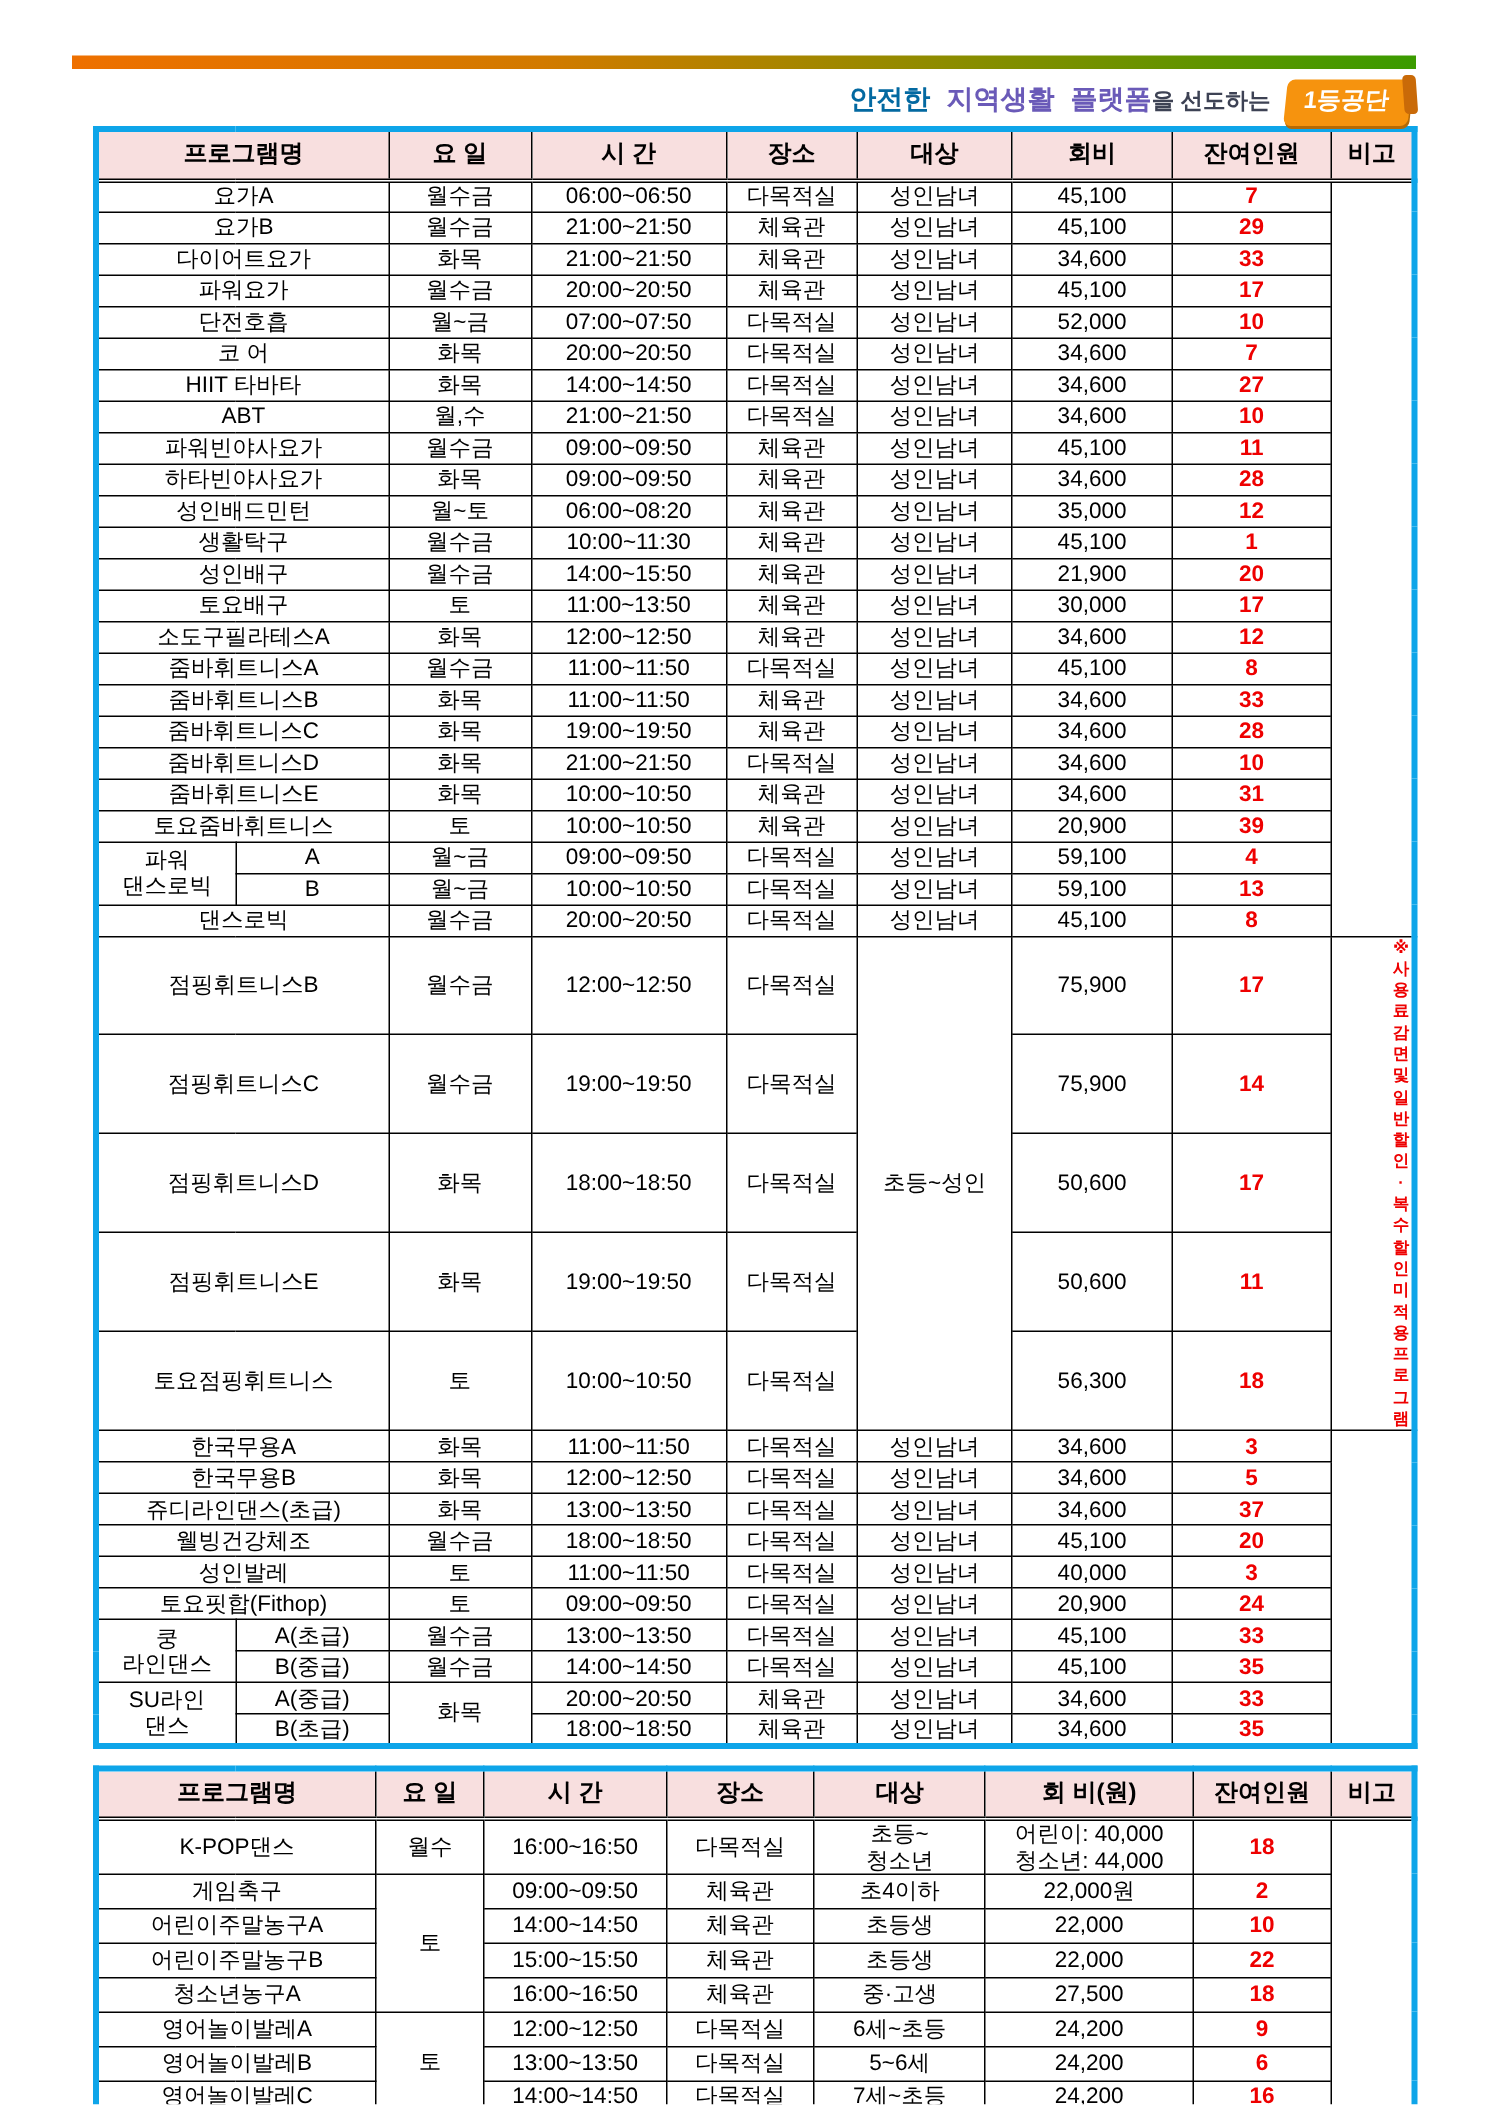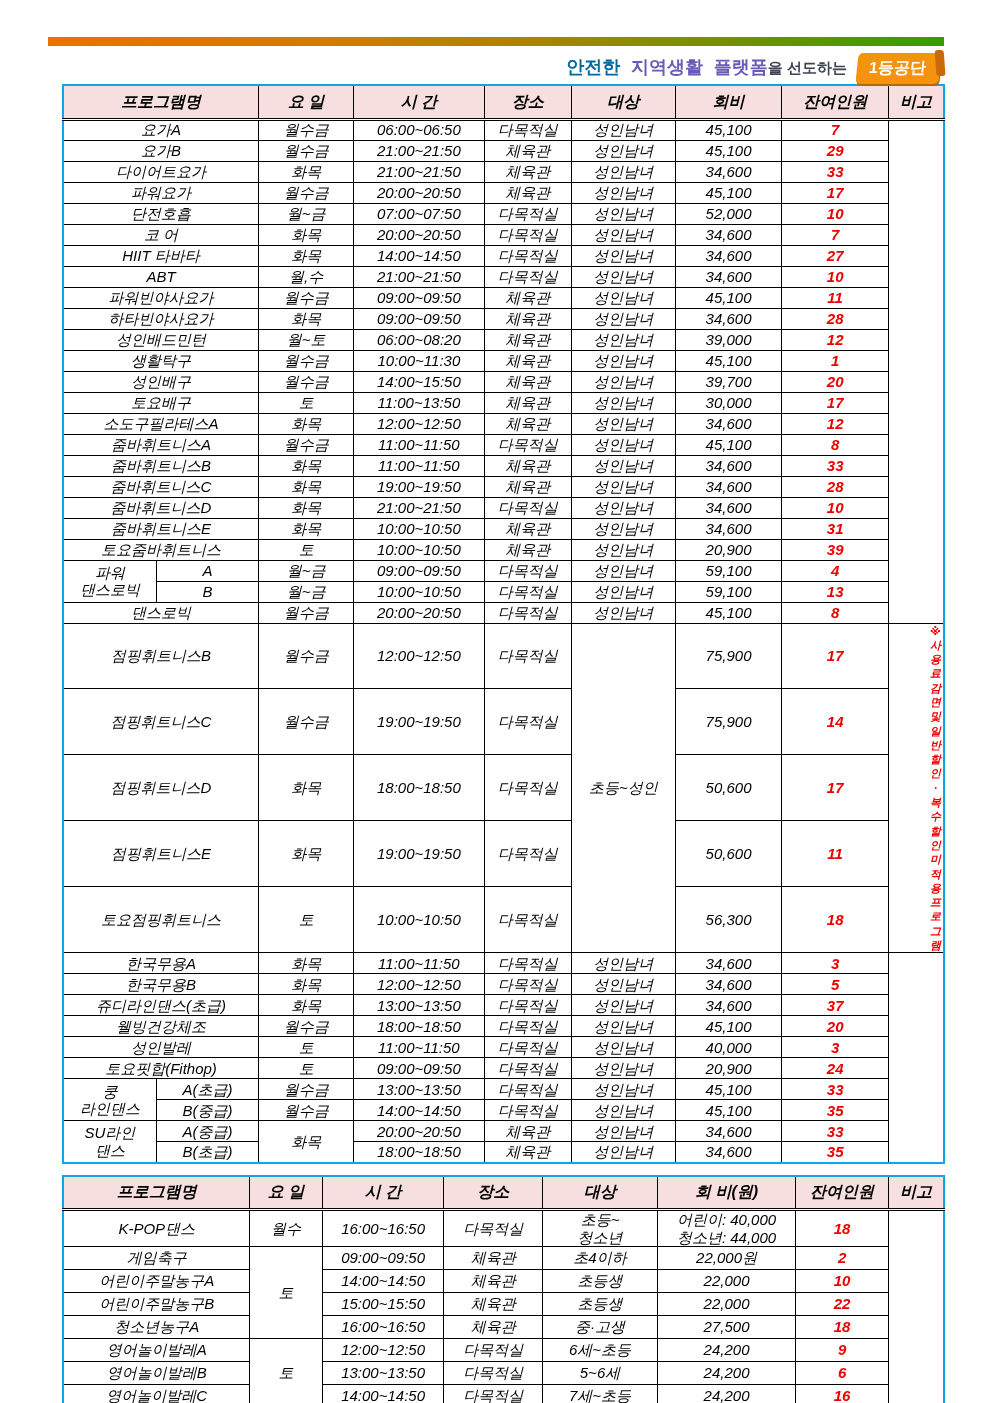--- a/index.html
+++ b/index.html
@@ -21,21 +21,21 @@
            transform:skewX(-6deg); margin-left:6px; box-shadow:1px 2px 0 #b56a06; }
   .badge::after { content:""; position:absolute; right:-4px; top:-3px; width:9px; height:26px;
                   background:#c96a08; border-radius:3px; transform:skewX(10deg); }
 
   
   .title { margin:14px 0 6px 44px; font-size:24px; font-weight:bold; color:#1512d0; letter-spacing:0px; }
 
   
   .t-wrap { width:883px; margin-left:62px; }
   .t-wrap.t2 { margin-top:11px; }
-  table { border-collapse:collapse; table-layout:fixed; width:100%; border:2px solid #0ea5e9;font-style:italic; }
+  table { border-collapse:collapse; table-layout:fixed; width:100%; border:4px solid #0ea5e9; }
   th, td { border:1px solid #000; text-align:center; vertical-align:middle; padding:0 1px;
            font-size:15px; line-height:1.15; white-space:pre-line; overflow:hidden; color:#000; }
   thead th { background:#f8dfdf; font-weight:bold; font-size:16px; height:34px;
              border-bottom:3px double #000; white-space:nowrap; }
   tbody td { height:21px; }
   .t2 tbody td { height:23px; }
   td.r { color:#ee0000; font-weight:bold; }
   td.note { color:#ee0000; font-weight:bold; font-size:11px; line-height:1.3;padding-left:40px; }
 
   
@@ -173,39 +173,39 @@
             <td>성인남녀</td>
             <td>34,600</td>
             <td class="r">28</td>
           </tr>
           <tr>
             <td colspan="2">성인배드민턴</td>
             <td>월~토</td>
             <td>06:00~08:20</td>
             <td>체육관</td>
             <td>성인남녀</td>
-            <td>39,000</td>
+            <td>35,000</td>
             <td class="r">12</td>
           </tr>
           <tr>
             <td colspan="2">생활탁구</td>
             <td>월수금</td>
             <td>10:00~11:30</td>
             <td>체육관</td>
             <td>성인남녀</td>
             <td>45,100</td>
             <td class="r">1</td>
           </tr>
           <tr>
             <td colspan="2">성인배구</td>
             <td>월수금</td>
             <td>14:00~15:50</td>
             <td>체육관</td>
             <td>성인남녀</td>
-            <td>39,700</td>
+            <td>21,900</td>
             <td class="r">20</td>
           </tr>
           <tr>
             <td colspan="2">토요배구</td>
             <td>토</td>
             <td>11:00~13:50</td>
             <td>체육관</td>
             <td>성인남녀</td>
             <td>30,000</td>
             <td class="r">17</td>

